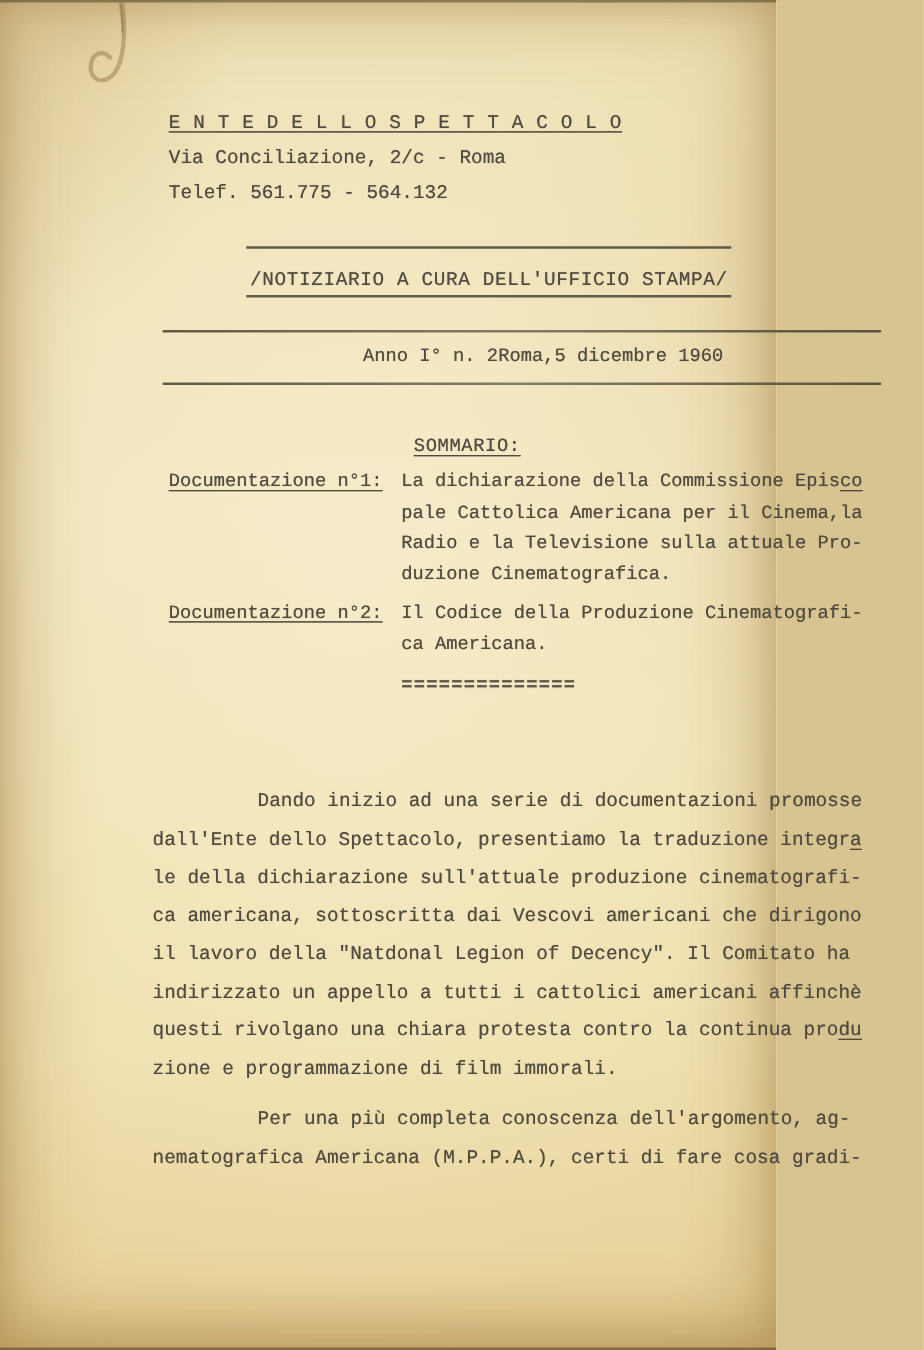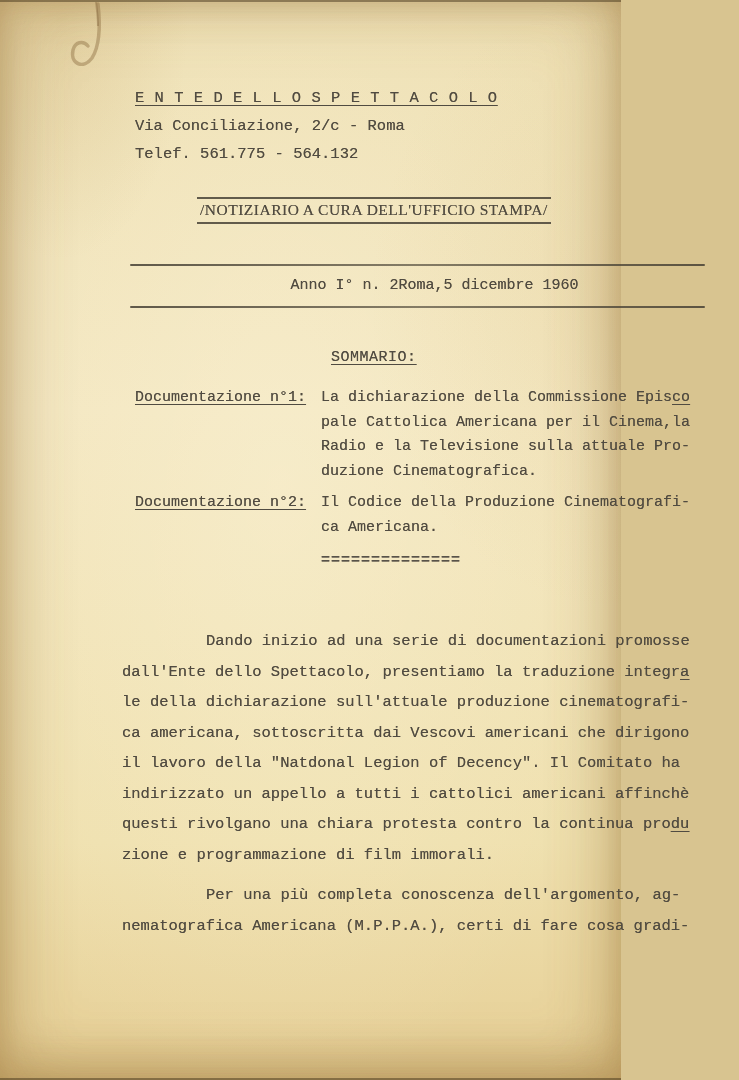--- a/index.html
+++ b/index.html
@@ -42,32 +42,31 @@
   
   .letterhead{position:absolute;left:135px;top:84px;font-size:15.5px;line-height:28px;}
   .org{text-decoration:underline;text-underline-offset:3px;font-size:15.5px;letter-spacing:.5px;}
 
   
   .banner{position:absolute;left:197px;top:197px;}
   .banner span{
     display:inline-block;font-size:15.5px;letter-spacing:.5px;
     border-top:2px solid rgba(72,66,54,.85);
     border-bottom:2px solid rgba(72,66,54,.85);
-    padding:2px 3px 3px 3px;
-    font-family:Liberation Serif, serif;
+    padding:16px 3px 3px 3px;
   }
 
   
   .issue{position:absolute;left:130px;top:264px;width:575px;}
   .rule{height:2px;background:linear-gradient(90deg,rgba(70,64,52,.85),rgba(85,78,62,.7) 50%,rgba(70,64,52,.85));border-radius:1px;}
   .issue-row{display:flex;justify-content:center;padding:11px 2px 12px 36px;font-size:15px;}
 
   
   .summary{position:absolute;left:135px;top:349px;width:572px;font-size:15px;}
-  .sommario-heading{margin-left:196px;text-decoration:underline;text-underline-offset:3px;margin-bottom:20px;letter-spacing:.5px;}
+  .sommario-heading{margin-left:196px;text-decoration:underline;text-underline-offset:3px;margin-bottom:8px;letter-spacing:.5px;}
   .summary-item{display:flex;margin-bottom:7px;}
   .summary-item .label{width:186px;flex:0 0 186px;text-decoration:underline;text-underline-offset:3px;}
   .summary-item .lines{flex:1;}
   .summary .line, .summary .label{line-height:24.5px;}
   .divider{margin-left:186px;margin-top:12px;letter-spacing:1px;font-weight:bold;color:#58534a;}
 
   
   .bodytext{position:absolute;left:122px;top:626px;width:592px;font-size:15.5px;}
   .bodytext .line{line-height:30.5px;white-space:pre;}
   .bodytext .indent{padding-left:84px;}

